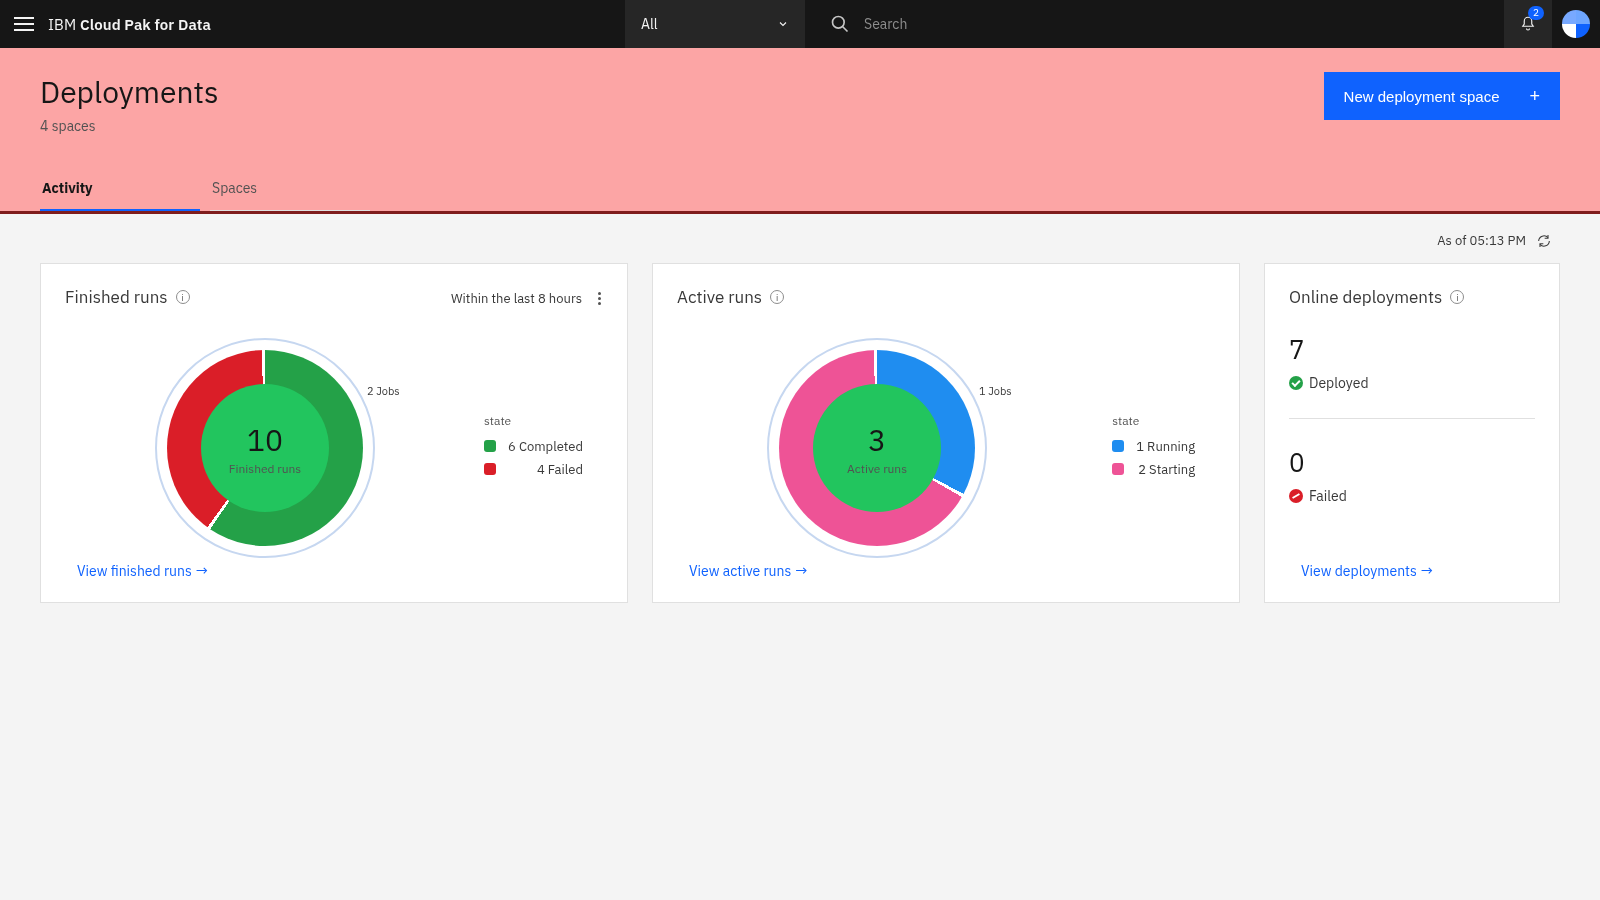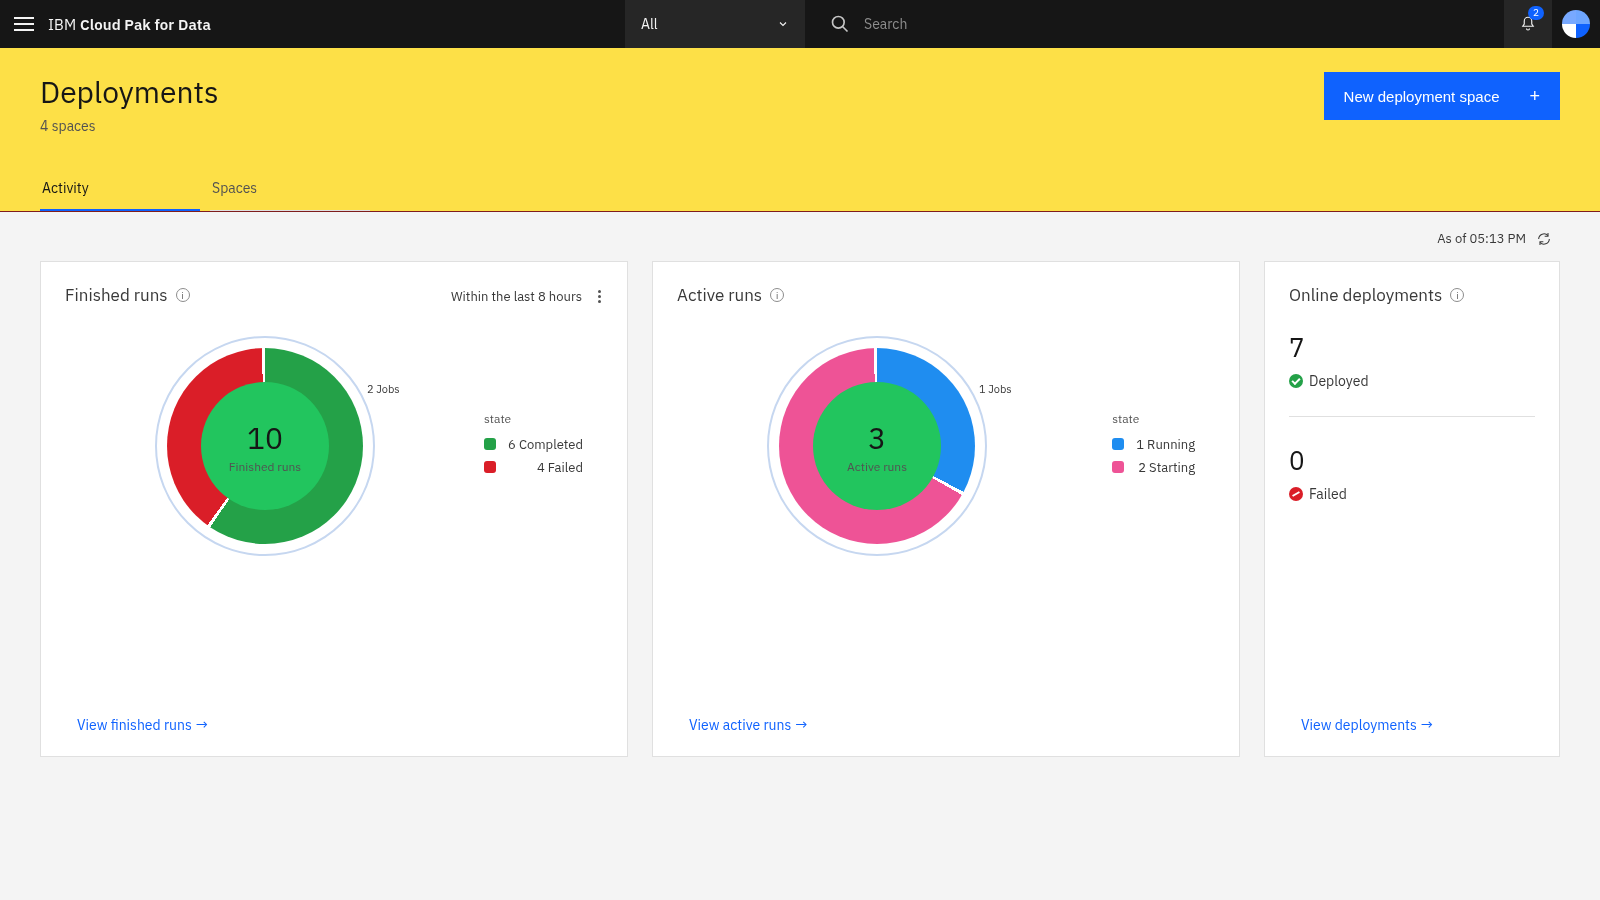--- a/index.html
+++ b/index.html
@@ -18,36 +18,36 @@
 .search-icon { width: 20px; height: 20px; }
 .search-text { font-size: 14px; color: #8d8d8d; }
 .header-right { margin-left: auto; display: flex; align-items: center; height: 48px; }
 .notif { width: 48px; height: 48px; background: #262626; display: flex; align-items: center; justify-content: center; position: relative; }
 .notif .bell { width: 18px; height: 18px; }
 .badge { position: absolute; top: 6px; right: 8px; background: #0f62fe; color: #fff; font-size: 10px; border-radius: 8px; padding: 0 5px; height: 14px; line-height: 14px; }
 .avatar { width: 48px; height: 48px; display: flex; align-items: center; justify-content: center; }
 .avatar .circ { width: 28px; height: 28px; border-radius: 50%; background: conic-gradient(#6ea6ff 0 90deg, #0f62fe 90deg 180deg, #fff 180deg 270deg, #78a9ff 270deg 360deg); }
 
 
-.page-head { background: #fde047; padding: 24px 40px 0 40px; border-bottom: 1px solid #7f1d1d; position: relative; }
+.page-head { background: #fca5a5; padding: 24px 40px 0 40px; border-bottom: 3px solid #7f1d1d; position: relative; }
 .title { font-size: 30px; font-weight: 400; }
 .sub { font-size: 14px; color: #525252; margin-top: 6px; }
 .new-btn { position: absolute; right: 40px; top: 24px; background: #0f62fe; color: #fff; border: none; height: 48px; padding: 0 20px 0 20px; font-size: 15px; display: flex; align-items: center; gap: 30px; cursor: pointer; }
 .plus { font-size: 18px; font-weight: 300; }
 .tabs { display: flex; margin-top: 32px; }
 .tab { padding: 12px 40px 12px 0; font-size: 14px; color: #525252; cursor: pointer; border-bottom: 2px solid transparent; margin-right: 10px; width: 160px; padding-left: 2px; border-bottom: 1px solid #e0e0e0; }
-.tab.active { color: #161616; font-weight: 400; border-bottom: 2px solid #0f62fe; }
+.tab.active { color: #161616; font-weight: 700; border-bottom: 2px solid #0f62fe; }
 
 
 .body { padding: 18px 40px; }
 .asof-row { text-align: center; font-size: 13px; color: #393939; display: flex; justify-content: flex-end; align-items: center; gap: 10px; margin-bottom: 14px; padding-right: 8px;}
 .refresh { width: 16px; height: 16px; cursor: pointer; }
 
 .cards { display: flex; gap: 24px; }
-.card { background: #fff; border: 1px solid #e0e0e0; padding: 22px 24px 20px 24px; position: relative; height: 496px; }
+.card { background: #fff; border: 1px solid #e0e0e0; padding: 22px 24px 20px 24px; position: relative; height: 340px; }
 .card.wide { width: 610px; }
 .card.narrow { width: 306px; }
 .card-title { font-size: 17px; color: #393939; display: flex; align-items: center; gap: 8px; }
 .info { width: 14px; height: 14px; border: 1px solid #8d8d8d; border-radius: 50%; display: inline-flex; align-items: center; justify-content: center; font-size: 9px; color: #525252; }
 .filter { position: absolute; right: 22px; top: 24px; font-size: 13px; color: #393939; display: flex; align-items: center; gap: 12px; }
 .dots { display: inline-flex; flex-direction: column; gap: 2px; cursor: pointer; padding: 4px;}
 .dots span { width: 3px; height: 3px; background: #525252; border-radius: 50%; }
 
 .donut-wrap { display: flex; align-items: center; margin-top: 30px; gap: 24px; position: relative; }
 .donut { width: 220px; height: 220px; position: relative; margin-left: 90px; }

